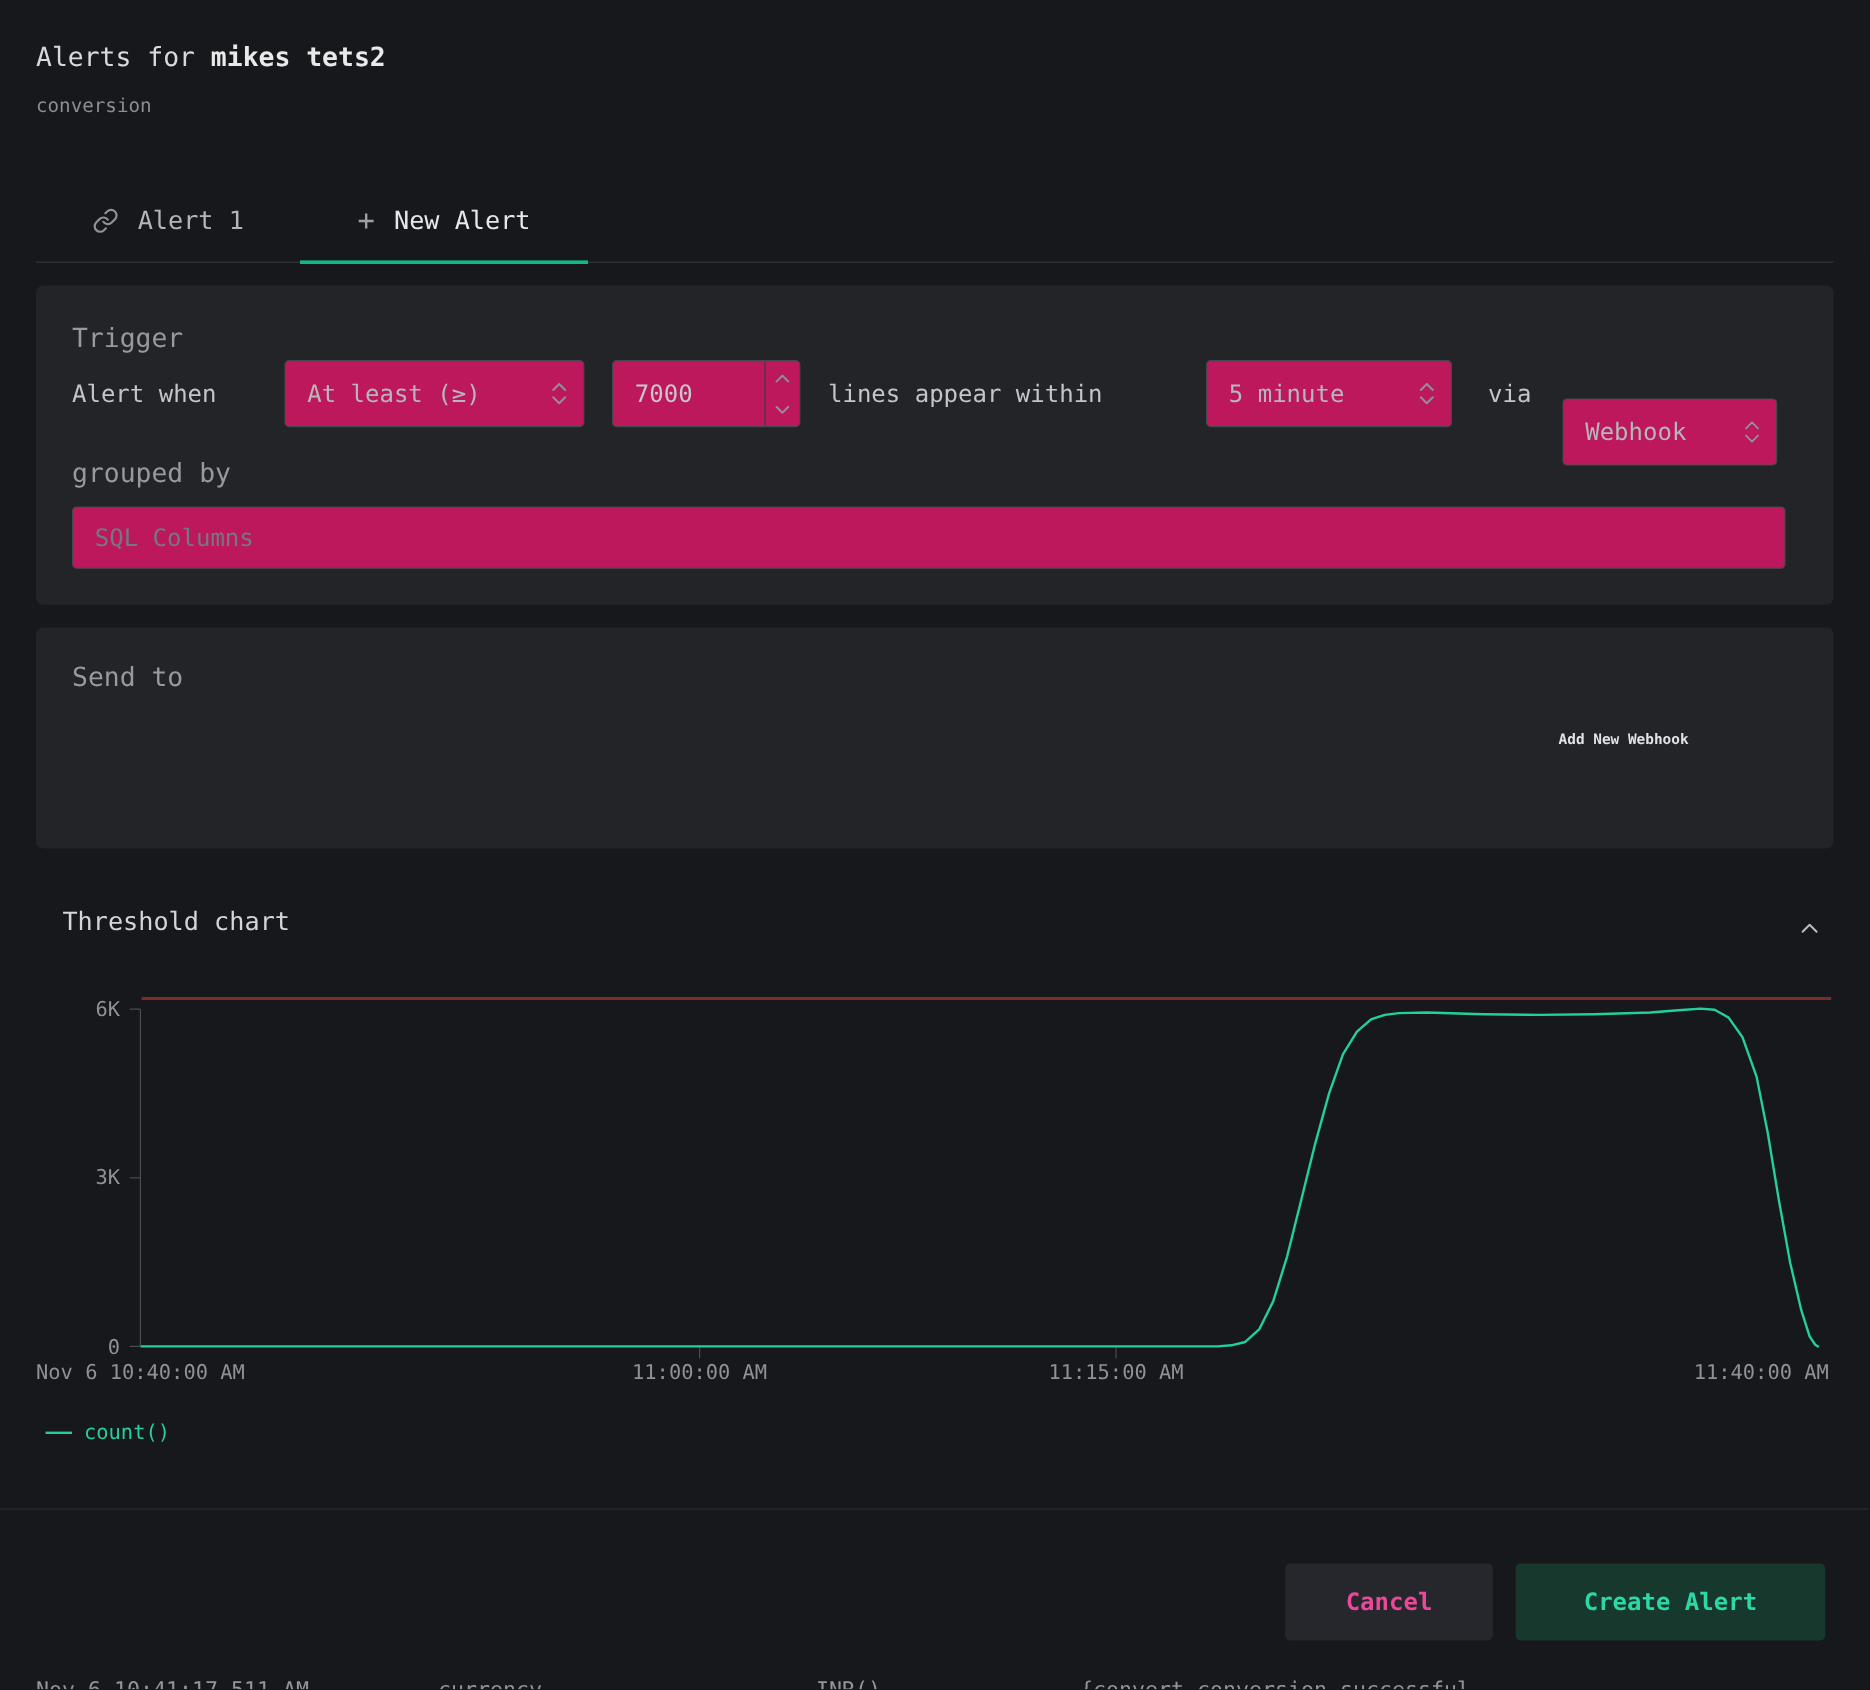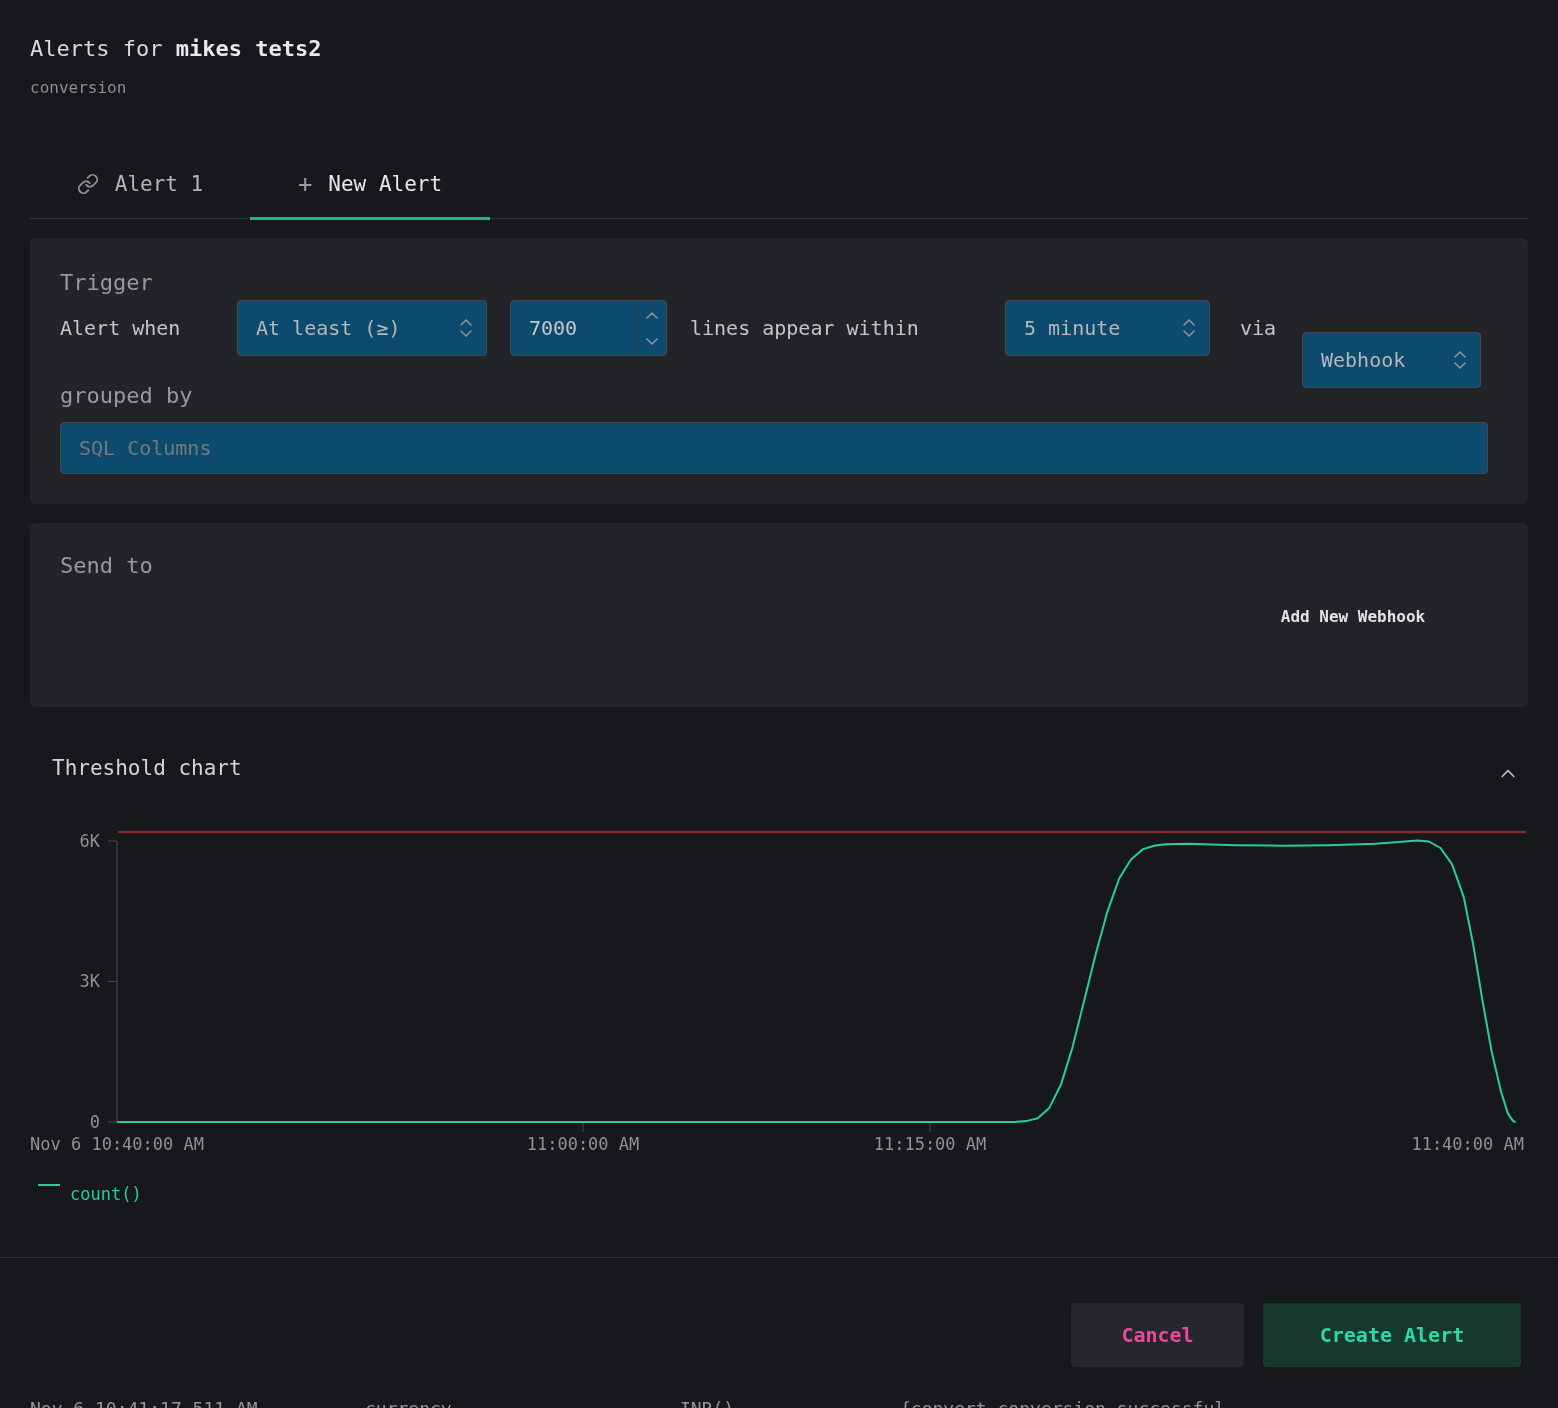--- a/index.html
+++ b/index.html
@@ -20,43 +20,43 @@
   .tab .plus{font-size:24px;color:#9aa0a4;}
   .tab-underline{position:absolute;left:0;right:0;bottom:-2px;height:3px;background:var(--tab-underline,#12b886);}
   .link-ico{stroke:#8f9196;fill:none;stroke-width:2;stroke-linecap:round;stroke-linejoin:round;}
   
   .panel{position:absolute;left:30px;width:1498px;background:#232428;border-radius:6px;}
   .panel-trigger{top:238px;height:266px;}
   .panel-send{top:523px;height:184px;}
   .sec-label{position:absolute;left:30px;font-size:22px;color:#97999d;}
   .lbl{position:absolute;font-size:20px;color:#c3c5c8;height:56px;display:flex;align-items:center;}
   
-  .ctrl{position:absolute;box-sizing:border-box;background:#0c4a6e;border:1px solid #47484f;border-radius:4px;display:flex;align-items:center;font-size:20px;color:#b5b7bb;gap:44px;}
+  .ctrl{position:absolute;box-sizing:border-box;background:#be185d;border:1px solid #47484f;border-radius:4px;display:flex;align-items:center;font-size:20px;color:#b5b7bb;gap:44px;}
   .sel{justify-content:space-between;padding:0 12px 0 18px;cursor:pointer;}
   .updown{flex:none;stroke:#8f9196;fill:none;stroke-width:1.6;stroke-linecap:round;stroke-linejoin:round;}
   .num-wrap{padding:0;}
   .num-wrap input{background:transparent;border:none;outline:none;font:inherit;color:#c6c8cb;width:calc(100% - 30px);padding:0 0 0 18px;}
   .stepper{position:absolute;right:0;top:0;bottom:0;width:28px;border-left:1px solid #3c3d43;display:flex;flex-direction:column;}
   .stepper .half{flex:1;display:flex;align-items:center;justify-content:center;cursor:pointer;}
   .stepper svg{stroke:#8f9196;fill:none;stroke-width:1.6;stroke-linecap:round;stroke-linejoin:round;}
   .text-input{padding:0 18px;font:inherit;font-size:20px;color:#c6c8cb;outline:none;}
   .text-input::placeholder{color:#75787e;}
-  .link-btn{position:absolute;background:transparent;border:none;cursor:pointer;font-family:inherit;font-size:16px;font-weight:700;color:#e2e3e5;display:flex;align-items:center;justify-content:center;}
+  .link-btn{position:absolute;background:transparent;border:none;cursor:pointer;font-family:inherit;font-size:12px;font-weight:700;color:#e2e3e5;display:flex;align-items:center;justify-content:center;}
   
   .chart-title{position:absolute;left:52px;top:756px;font-size:21px;color:#d4d5d8;}
   .collapse-btn{position:absolute;left:1492px;top:758px;width:32px;height:32px;background:transparent;border:none;cursor:pointer;display:flex;align-items:center;justify-content:center;}
   .collapse-btn svg{stroke:#b9bbbe;fill:none;stroke-width:2;stroke-linecap:round;stroke-linejoin:round;}
   .chart-svg{position:absolute;left:0;top:820px;pointer-events:none;}
   .axis{stroke:#4a4c50;stroke-width:1;}
   .ytick{fill:#8f9196;font-size:17px;font-family:"DejaVu Sans Mono","Liberation Mono",monospace;}
   .thline{stroke:var(--threshold-red,#7e2c27);stroke-width:2.5;}
   .xlabels{position:absolute;left:0;right:0;top:1134px;height:24px;font-size:17px;color:#8f9196;}
   .xlab{position:absolute;top:0;white-space:nowrap;}
   .xl0{left:30px;} .xl1{left:583px;transform:translateX(-50%);} .xl2{left:930px;transform:translateX(-50%);} .xl3{right:34px;}
-  .legend{position:absolute;left:38px;top:1184px;display:flex;align-items:flex-start;gap:10px;cursor:pointer;}
+  .legend{position:absolute;left:38px;top:1184px;display:flex;align-items:center;gap:10px;cursor:pointer;}
   .legend-line{display:inline-block;width:22px;height:2px;background:var(--accent-teal,#24cf9f);}
   .legend-label{font-size:17px;color:var(--accent-teal,#24cf9f);}
   
   .divider{position:absolute;left:0;right:0;top:1257px;height:1px;background:#2b2d32;}
   .btn{position:absolute;top:1303px;height:64px;border:none;border-radius:4px;font-family:inherit;font-size:20px;font-weight:700;cursor:pointer;}
   .btn-cancel{left:1071px;width:173px;background:#26272c;color:#ec4899;}
   .btn-create{left:1263px;width:258px;background:var(--create-button-bg,#16382d);color:var(--create-button-text,#2cd9a6);}
   
   .bgrow{position:absolute;left:0;right:0;bottom:0;height:10px;overflow:hidden;}
   .frag{position:absolute;top:0;font-size:18px;color:#93959a;white-space:nowrap;}

